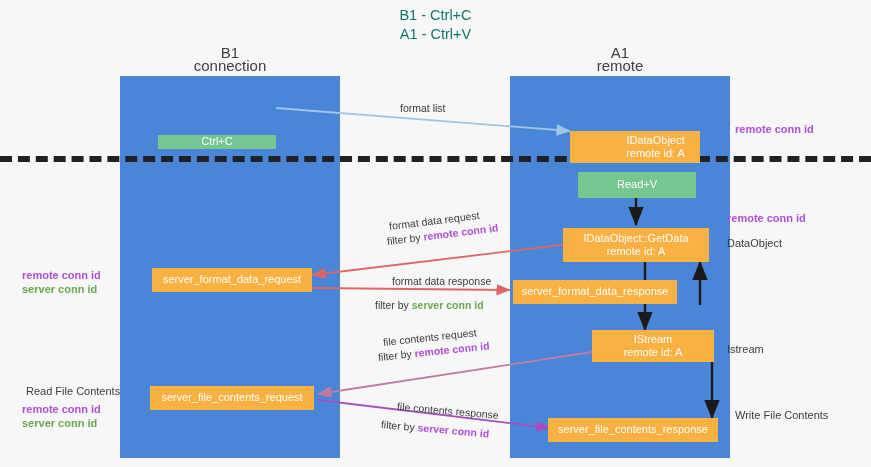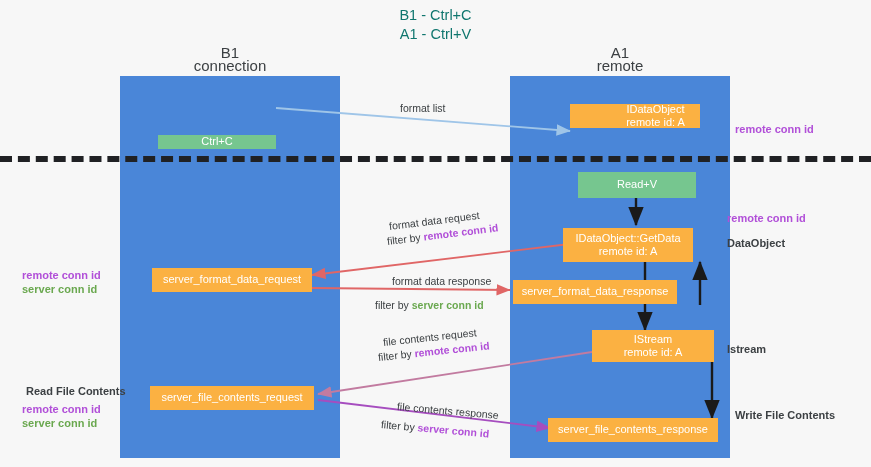--- a/index.html
+++ b/index.html
@@ -96,21 +96,20 @@
   .kw-remote { color: #b14fd8; font-weight: bold; }
   .kw-server-green { color: #6aa84f; font-weight: bold; }
   .kw-server-purple { color: #b14fd8; font-weight: bold; }
 
   
   .side-note {
     font-size: 11px;
     line-height: 14px;
     color: #3c4043;
     white-space: pre-line;
-    font-weight: bold;
   }
   .side-conn {
     font-size: 11px;
     line-height: 14px;
     font-weight: bold;
     white-space: nowrap;
   }
   .side-conn .remote { color: #b14fd8; }
   .side-conn .server { color: #6aa84f; }
 
@@ -174,26 +173,26 @@
 
     <line x1="592" y1="352" x2="318" y2="394" stroke="#c27ba0" stroke-width="1.8" marker-end="url(#ah-magenta)"></line>
 
     <line x1="318" y1="400" x2="550" y2="428" stroke="#a64dbf" stroke-width="1.8" marker-end="url(#ah-purple)"></line>
 
     <path d="M712,362 L712,418" fill="none" stroke="#1a1a1a" stroke-width="2.4" marker-end="url(#ah-black)"></path>
   </svg>
 
   <div class="abs node green" style="left:158px; top:95px; width:118px; height:14px;margin-top:40px;">Ctrl+C</div>
 
-  <div class="abs node orange" style="left:570px; top:104px; width:130px; height:24px;padding-left:45px;">IDataObject
+  <div class="abs node orange" style="left:570px; top:131px; width:130px; height:32px;padding-left:45px;">IDataObject
 remote id: A</div>
 
   <div class="abs node green" style="left:578px; top:172px; width:118px; height:26px;">Read+V</div>
 
-  <div class="abs node orange" style="left:563px; top:228px; width:130px; height:34px;">IDataObject::GetData
+  <div class="abs node orange" style="left:563px; top:228px; width:146px; height:34px;">IDataObject::GetData
 remote id: A</div>
 
   <div class="abs node orange" style="left:513px; top:280px; width:164px; height:24px;">server_format_data_response</div>
 
   <div class="abs node orange" style="left:152px; top:268px; width:160px; height:24px;">server_format_data_request</div>
 
   <div class="abs node orange" style="left:592px; top:330px; width:122px; height:32px;">IStream
 remote id: A</div>
 
   <div class="abs node orange" style="left:150px; top:386px; width:164px; height:24px;">server_file_contents_request</div>

